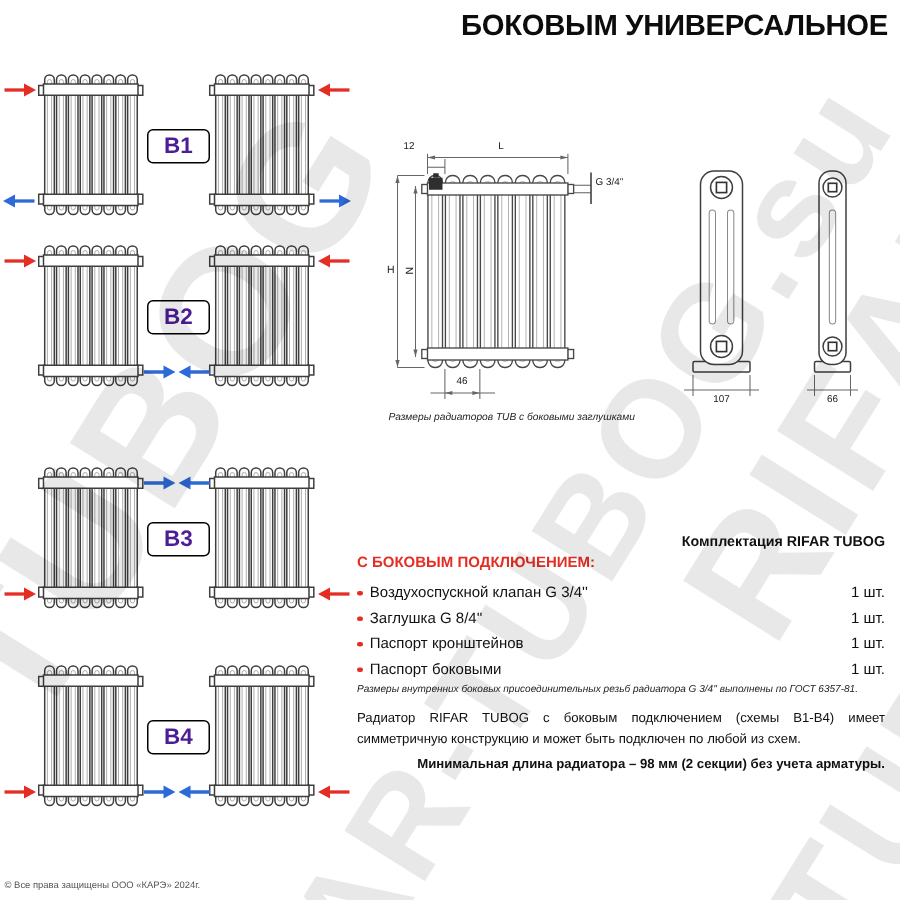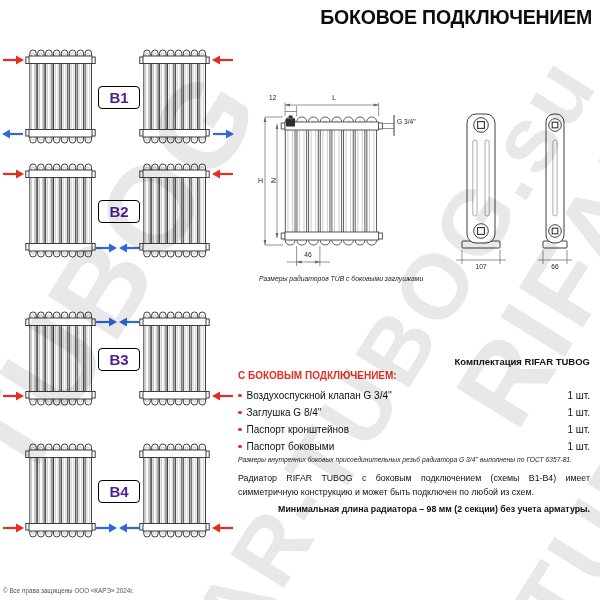--- a/index.html
+++ b/index.html
@@ -47,21 +47,21 @@
   #watermark{position:absolute;inset:0;z-index:4;pointer-events:none;overflow:hidden;}
   .wm{position:absolute;transform:rotate(-58deg);transform-origin:0 0;font-weight:700;
       white-space:nowrap;letter-spacing:4px;color:#000;opacity:.085;}
 </style>
 </head>
 <body>
 
 <div id="page">
 
   <div class="title">
-    <div>БОКОВОЕ ПОДКЛЮЧЕНИЕМ</div>
+    <div>БОКОВЫМ УНИВЕРСАЛЬНОЕ</div>
   </div>
 
   <div id="schemes">
       <div class="scheme-row" style="top: 48px;">
         <div class="rad" style="left: 25px;"><svg width="71" height="97" viewBox="0 0 71 97">
             <rect x="4.8" y="2" width="6.4" height="93" rx="3.1" fill="#fff" stroke="#3e3e3e" stroke-width="1"></rect>
             <rect x="12.7" y="2" width="6.4" height="93" rx="3.1" fill="#fff" stroke="#3e3e3e" stroke-width="1"></rect>
             <rect x="20.6" y="2" width="6.4" height="93" rx="3.1" fill="#fff" stroke="#3e3e3e" stroke-width="1"></rect>
             <rect x="28.500000000000004" y="2" width="6.4" height="93" rx="3.1" fill="#fff" stroke="#3e3e3e" stroke-width="1"></rect>
             <rect x="36.4" y="2" width="6.4" height="93" rx="3.1" fill="#fff" stroke="#3e3e3e" stroke-width="1"></rect>

